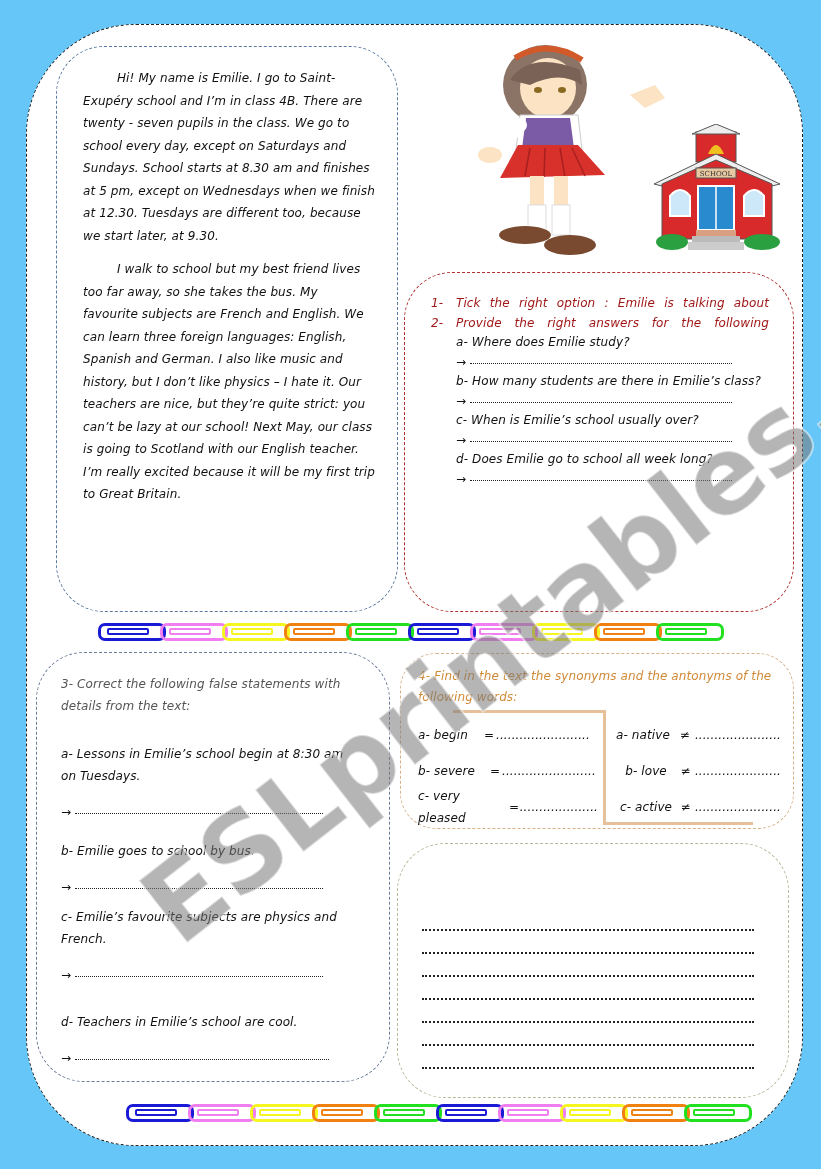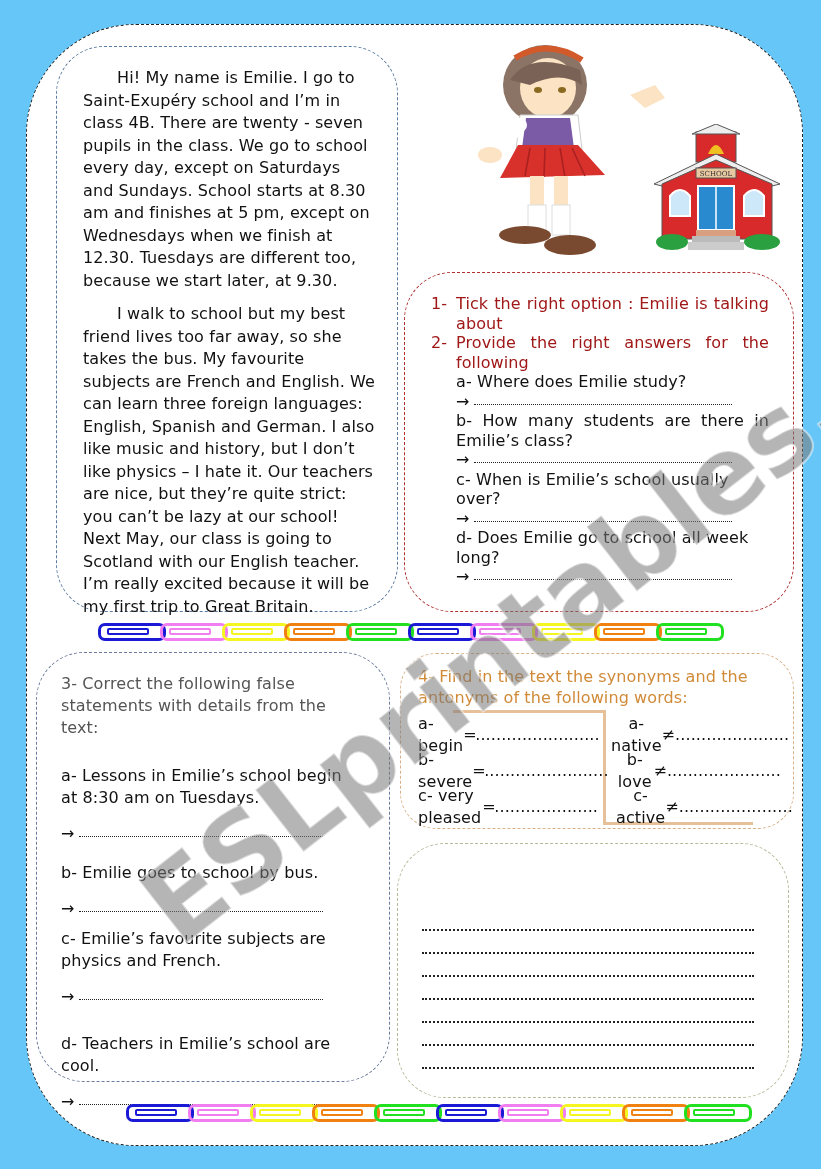--- a/index.html
+++ b/index.html
@@ -19,21 +19,21 @@
     border: 1.5px dashed #222;
     border-radius: 110px;
   }
   .box {
     position: absolute;
     background: #fff;
     border-style: dashed;
     border-width: 1.5px;
     border-radius: 48px;
   }
-  .txt { font-size: 16px; line-height: 22.5px; letter-spacing: 0.1px; }
+  .txt { font-size: 12px; line-height: 22.5px; letter-spacing: 0.1px; font-style: italic; }
   .indent { text-indent: 34px; margin: 0; }
   .arrow-line { display: flex; align-items: baseline; gap: 4px; }
   .dots {
     flex: 1;
     border-bottom: 1.5px dotted #222;
     height: 1px;
     transform: translateY(-2px);
   }
   .clip-row { position: absolute; display: flex; }
   .clip {

